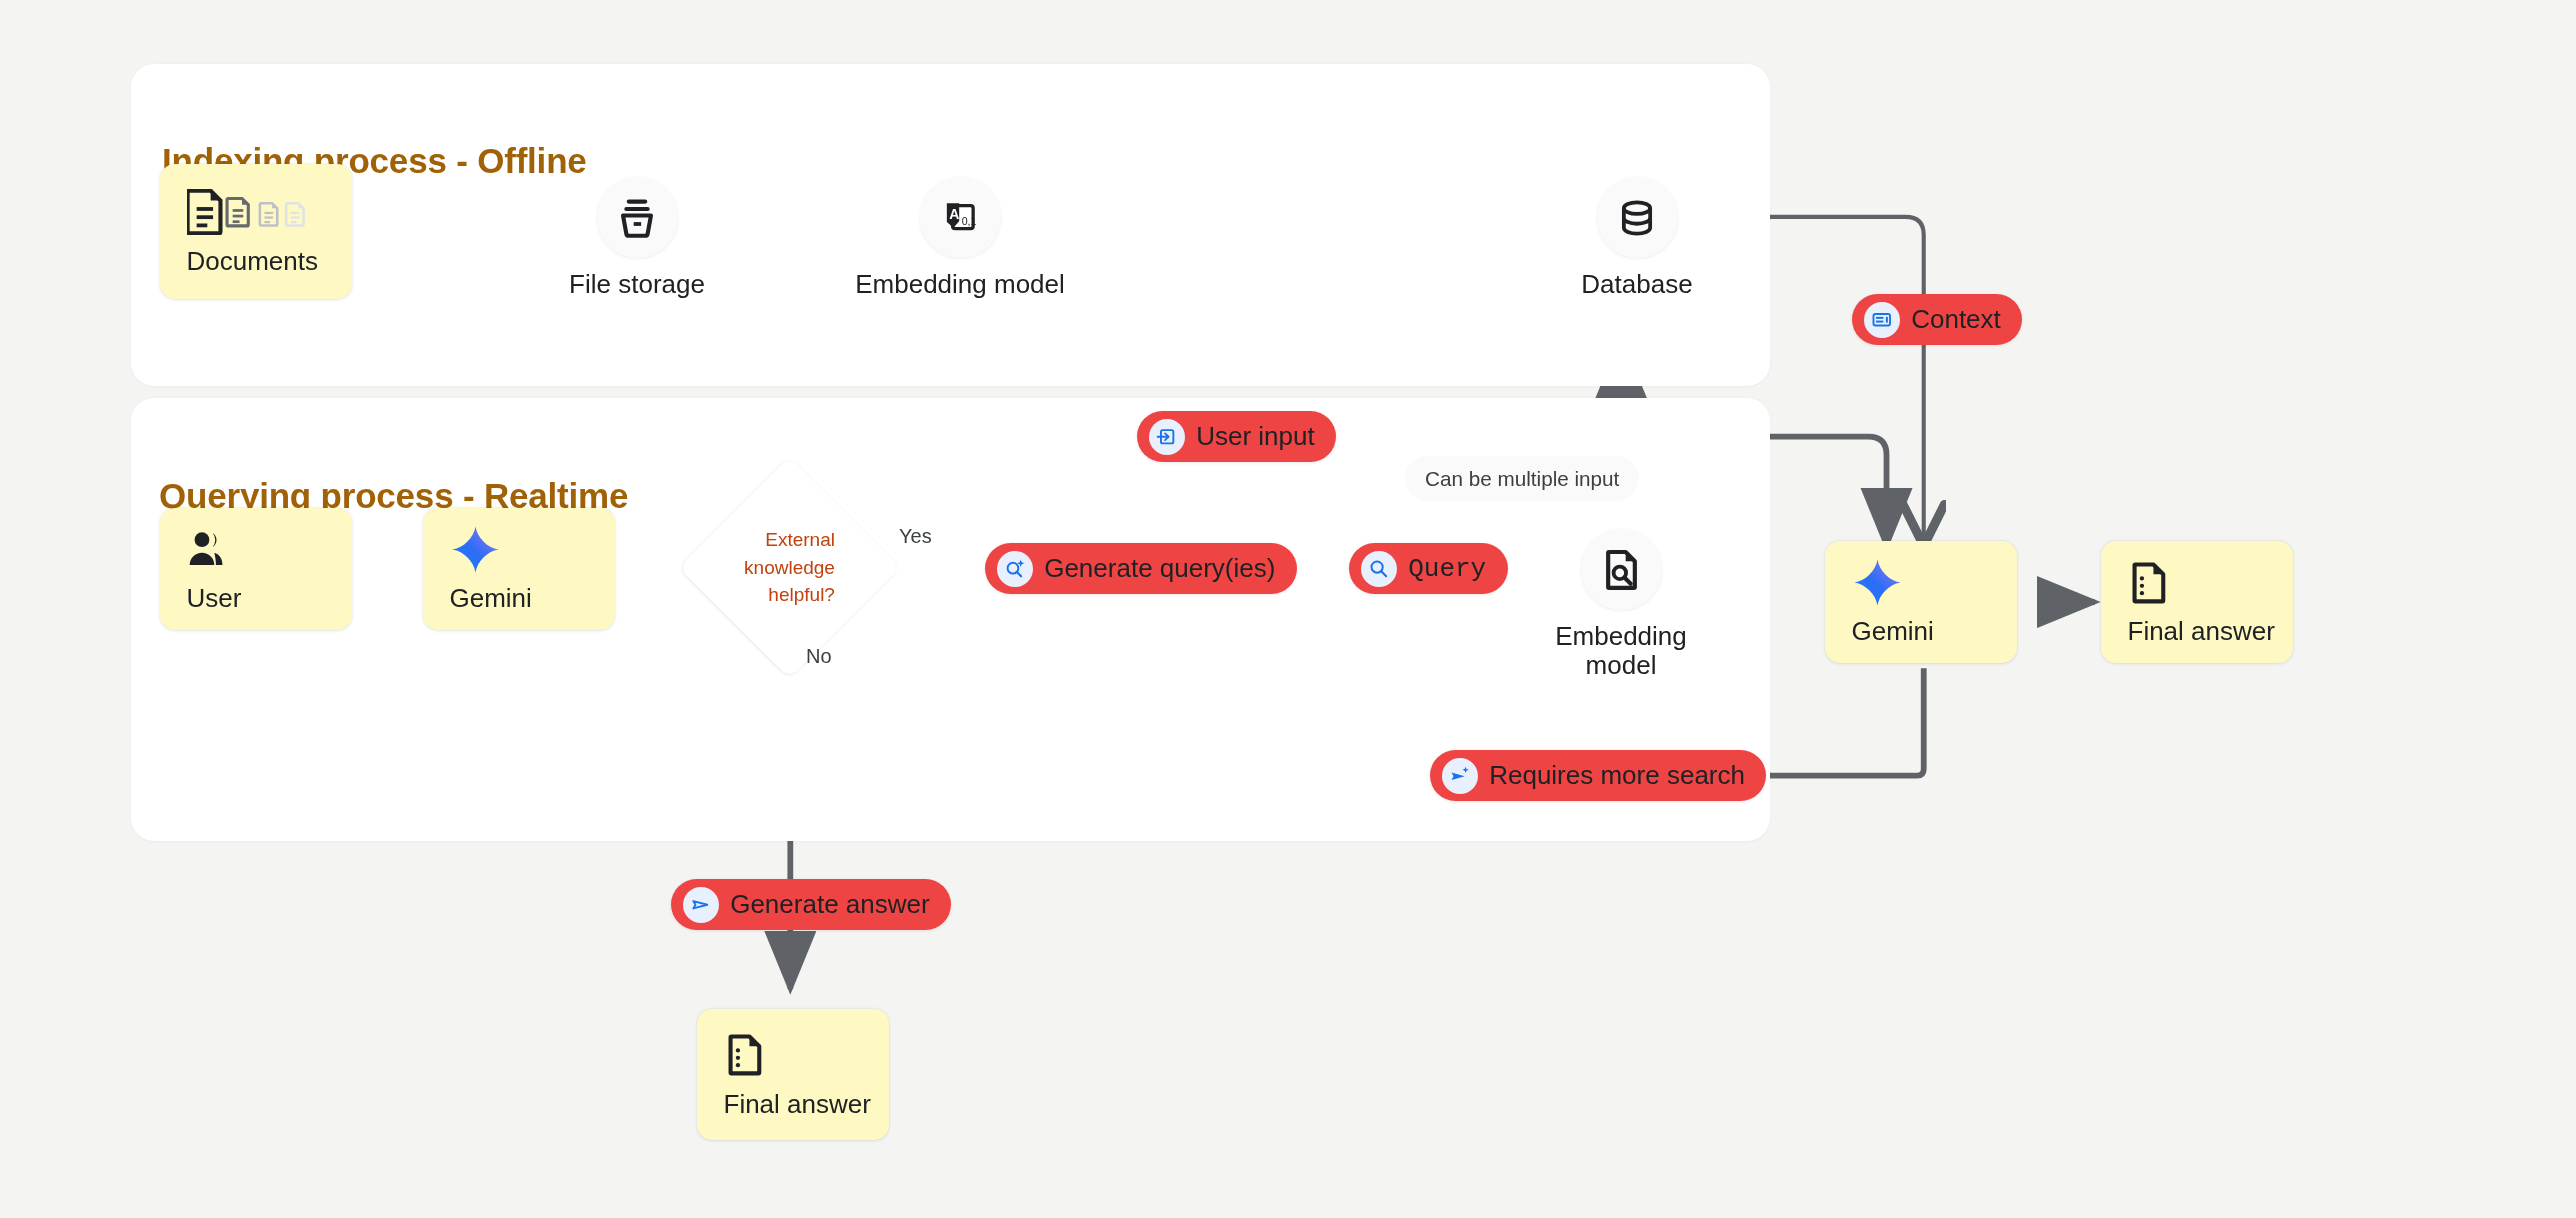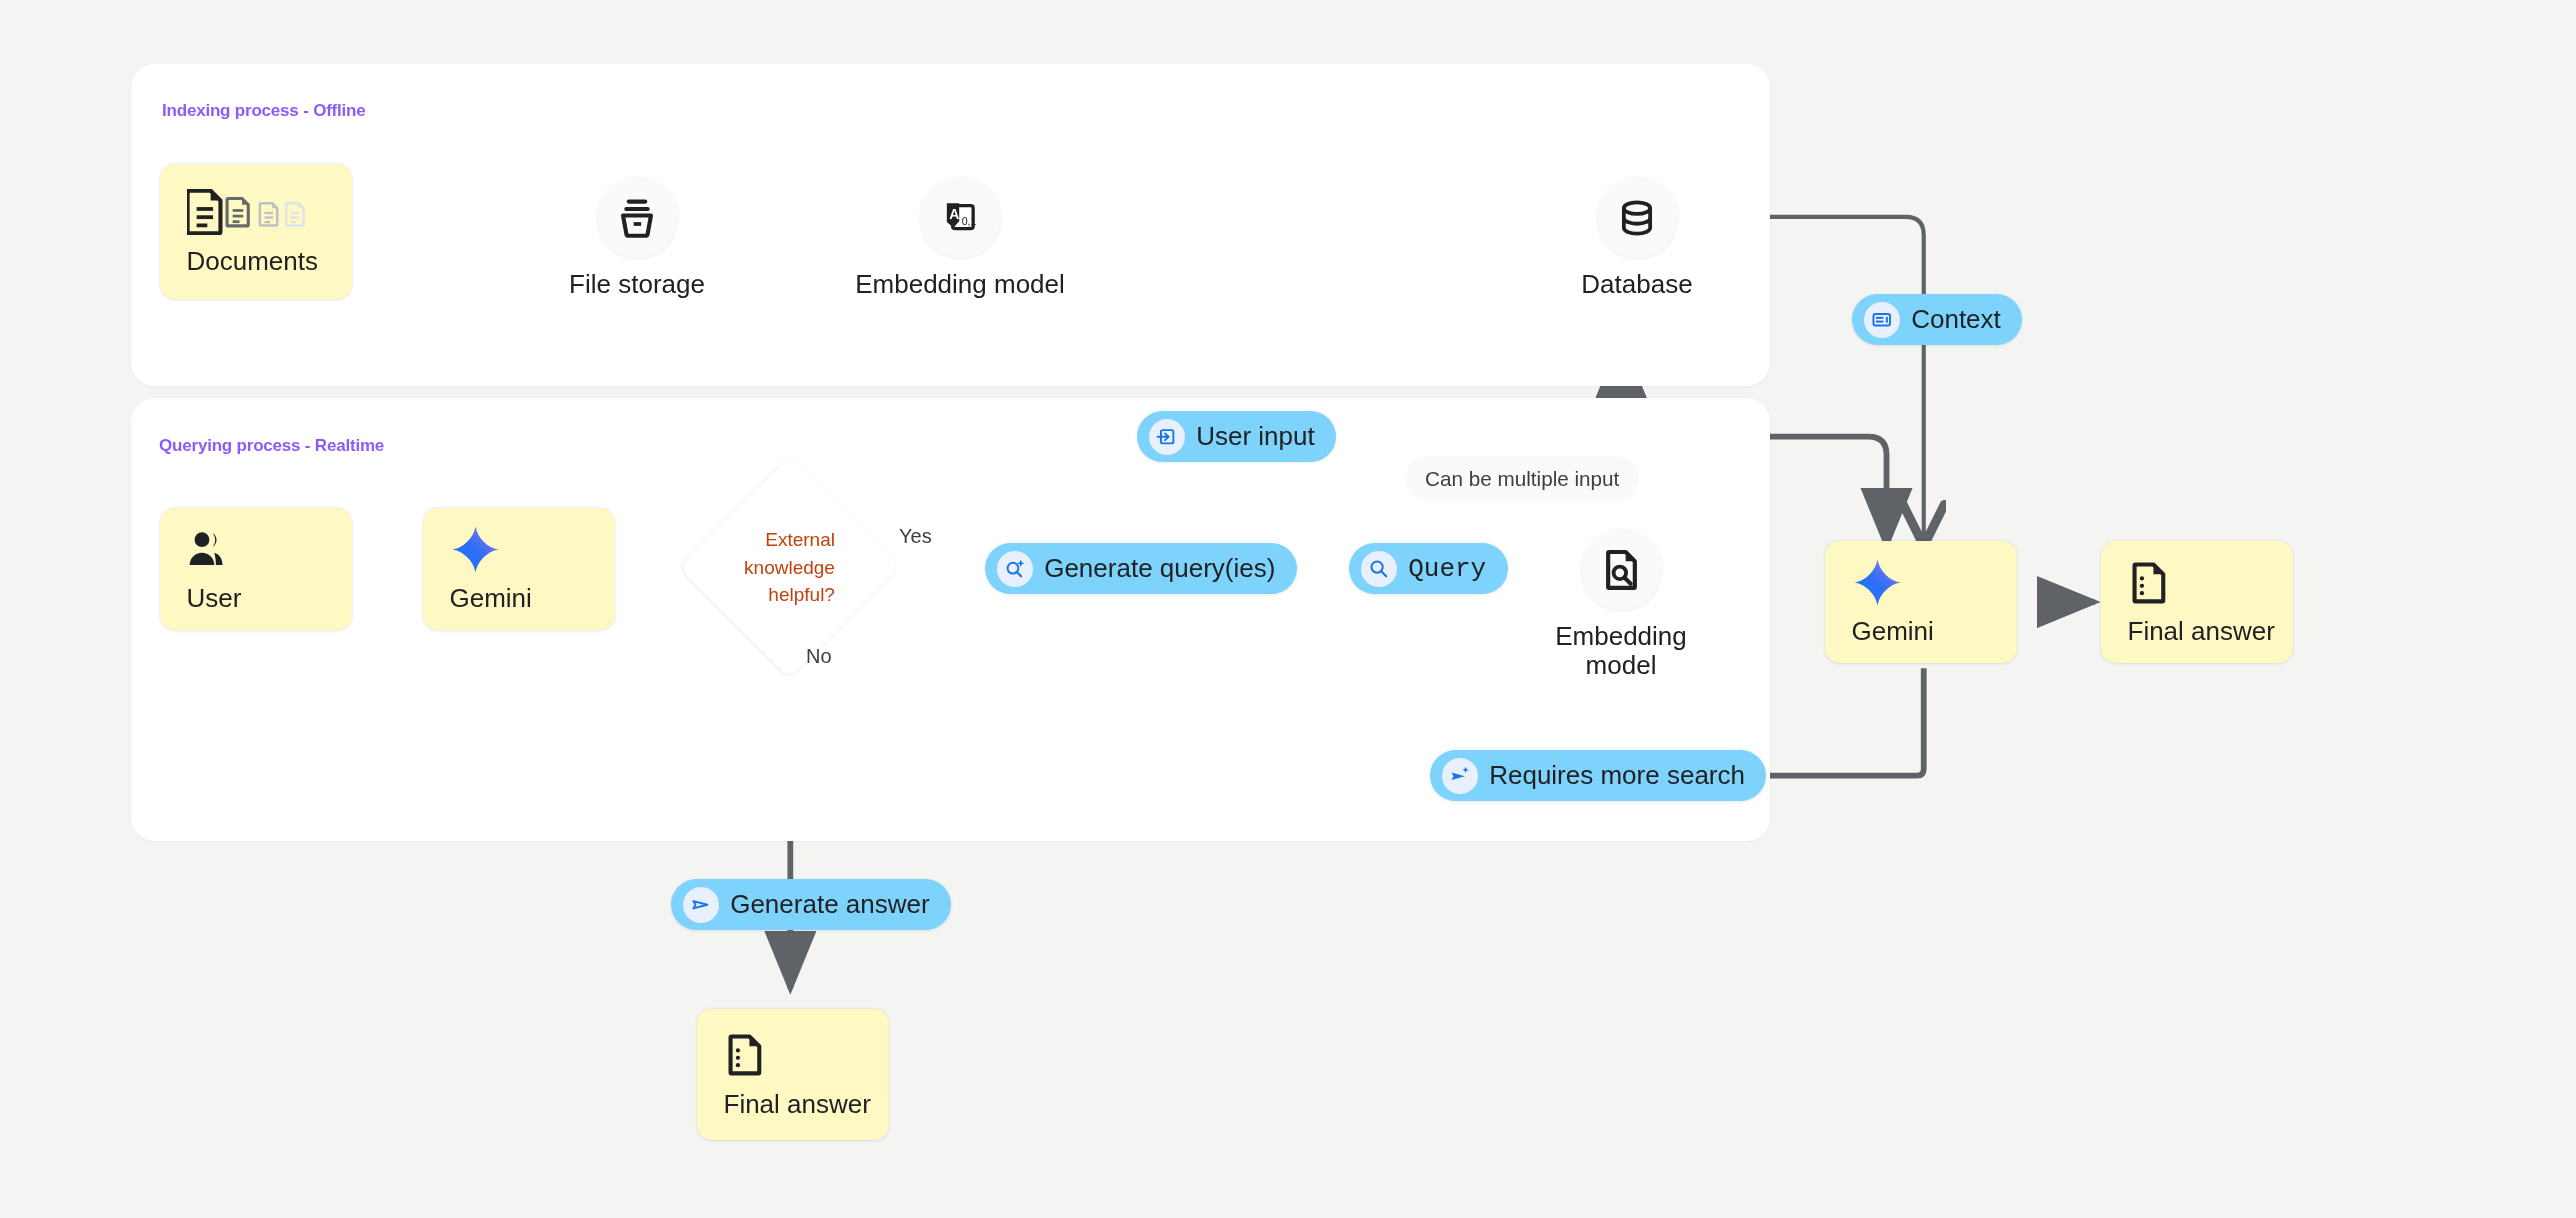--- a/index.html
+++ b/index.html
@@ -9,22 +9,22 @@
     font-family:"Liberation Sans", sans-serif;
     overflow:hidden;
     position:relative;
   }
   #stage{position:absolute;left:0;top:0;width:2576px;height:1219px;}
   .panel{
     position:absolute;background:#ffffff;border-radius:23px;
     box-shadow:0 0.8px 2.5px rgba(0,0,0,.045);
   }
   .panel-title{
-    position:absolute;font-size:17px;color:#8b5cf6;font-weight:700;
-    letter-spacing:-0.2px;white-space:nowrap;
+    position:absolute;font-size:35px;color:#a16207;font-weight:700;
+    letter-spacing:-0.2px;white-space:nowrap;margin-top:40px;
   }
   
   .card{
     position:absolute;background:#fef9c3;border-radius:15px;
     box-shadow:0 0.8px 3.3px rgba(0,0,0,.10), 0 0 0 0.8px rgba(0,0,0,.015);
     display:flex;flex-direction:column;justify-content:center;
     padding-left:26.5px;box-sizing:border-box;
   }
   .card .card-icon{height:51px;display:flex;align-items:center;}
   .card .card-label{
@@ -36,21 +36,21 @@
     width:81px;height:81px;border-radius:50%;background:#fafafa;
     box-shadow:0 0.8px 3.3px rgba(0,0,0,.08);
     display:flex;align-items:center;justify-content:center;
   }
   .circ-label{
     margin-top:11.6px;font-size:26px;color:#202124;white-space:nowrap;
     text-align:center;line-height:1.12;
   }
   
   .chip{
-    position:absolute;background:#7dd3fc;border-radius:826px;
+    position:absolute;background:#ef4444;border-radius:826px;
     box-shadow:0 0.8px 3.3px rgba(0,0,0,.10);
     display:flex;align-items:center;gap:11.6px;
     height:51px;padding:0 21.5px 0 11.6px;box-sizing:border-box;
     white-space:nowrap;
   }
   .chip-ico{
     width:36px;height:36px;border-radius:50%;background:#e8f0fe;
     display:flex;align-items:center;justify-content:center;flex:0 0 auto;
   }
   .chip-text{font-size:26px;color:#202124;}

